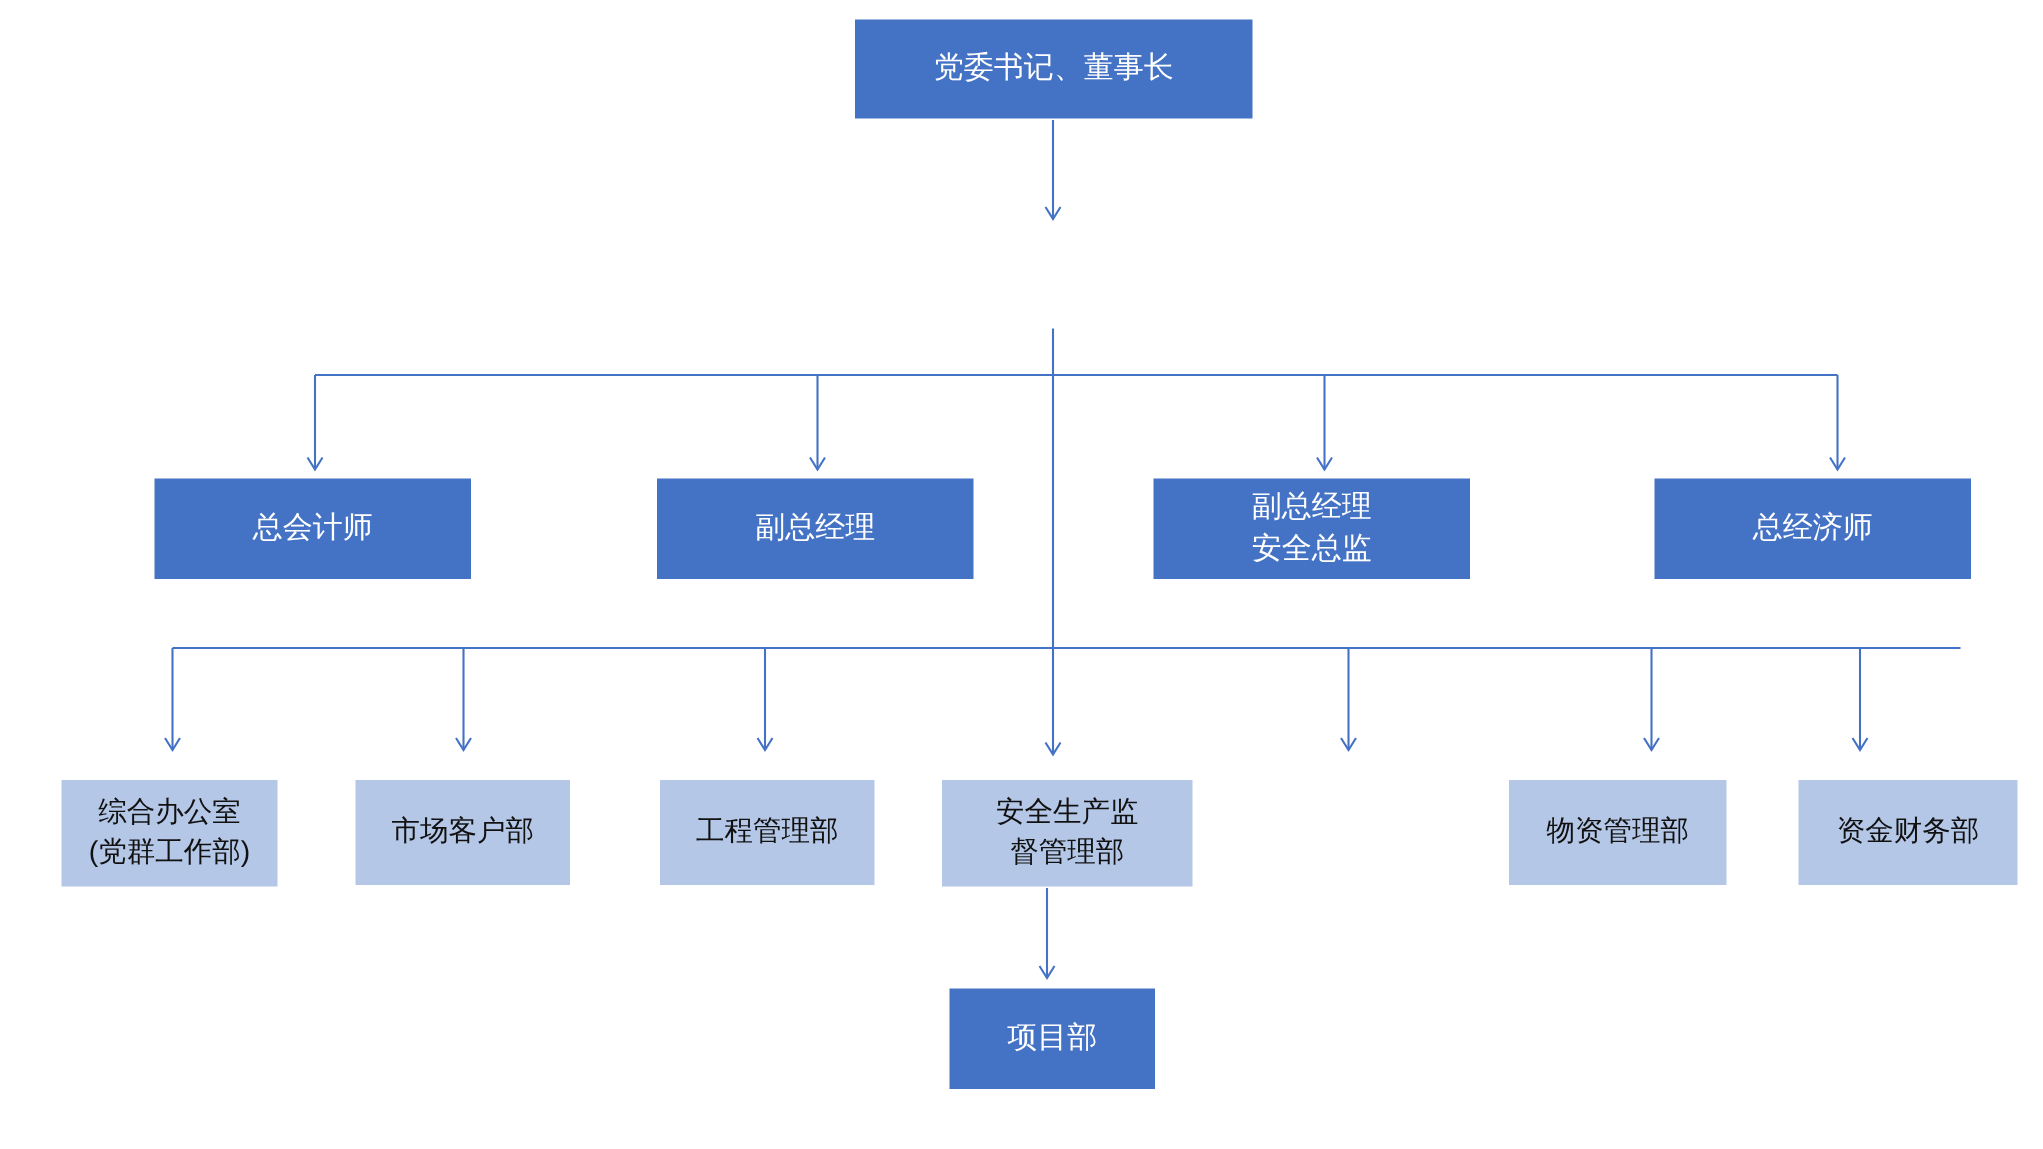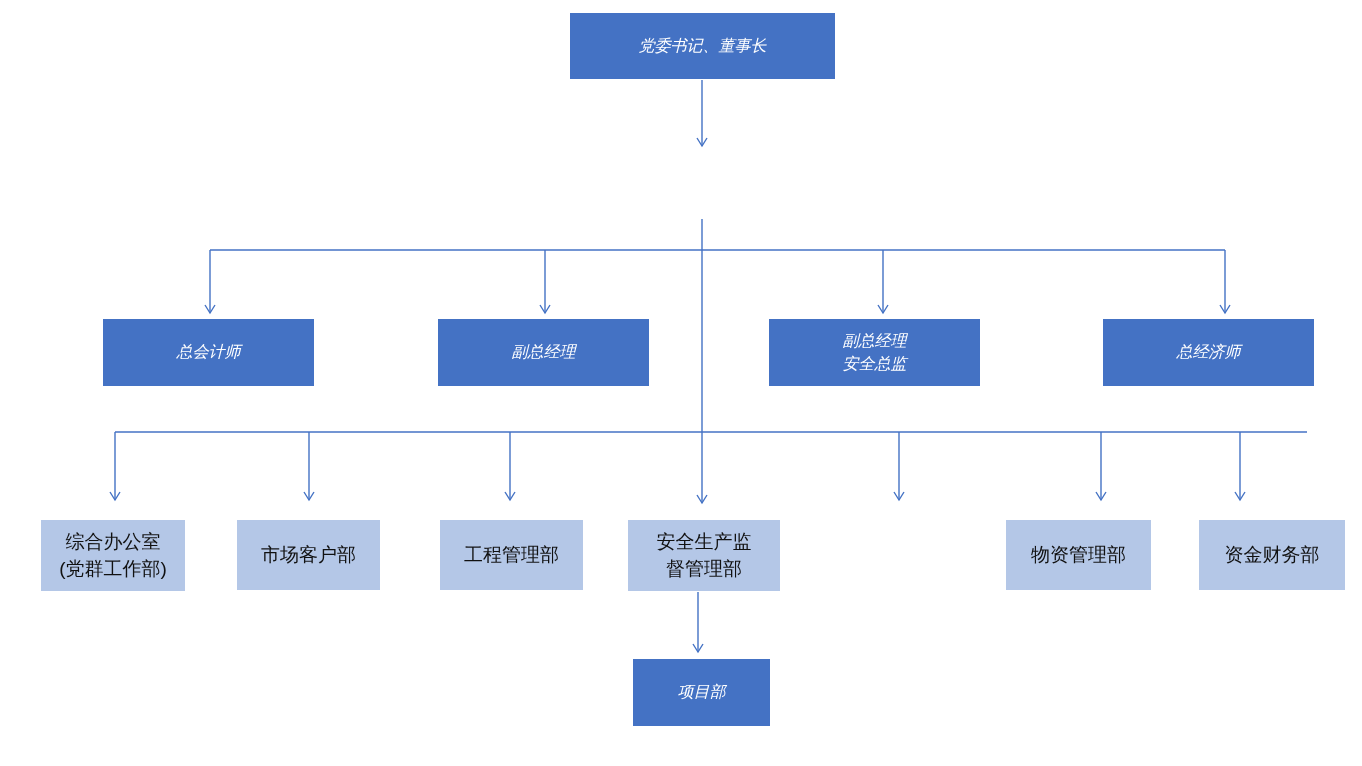--- a/index.html
+++ b/index.html
@@ -22,41 +22,40 @@
     position:absolute;z-index:2;
     display:flex;align-items:center;justify-content:center;
     text-align:center;
     white-space:pre-line;
     box-sizing:border-box;
     line-height:1.38;
   }
   .node--primary{
     background:var(--primary-box);
     color:var(--primary-text);
-    font-size:16px;
-    font-style:italic;
+    font-size:20px;
   }
   .node--secondary{
     background:var(--secondary-box);
     color:var(--secondary-text);
     font-size:19px;
   }
   
   .pos-chairman        {left:570px;top:13px; width:265px;height:66px;}
   .pos-general-manager {left:570px;top:150px;width:265px;height:69px;}
   
   .pos-chief-accountant{left:103px; top:319px;width:211px;height:67px;}
   .pos-deputy-gm       {left:438px; top:319px;width:211px;height:67px;}
   .pos-deputy-gm-safety{left:769px; top:319px;width:211px;height:67px;}
   .pos-chief-economist {left:1103px;top:319px;width:211px;height:67px;}
   
   .pos-general-office    {left:41px;  top:520px;width:144px;height:71px;}
   .pos-market-customer   {left:237px; top:520px;width:143px;height:70px;}
   .pos-engineering-mgmt  {left:428px; top:520px;width:143px;height:70px;margin-left:12px;}
-  .pos-safety-supervision{left:628px; top:520px;width:152px;height:71px;}
+  .pos-safety-supervision{left:628px; top:520px;width:167px;height:71px;}
   .pos-commerce-legal    {left:813px; top:520px;width:144px;height:70px;}
   .pos-materials-mgmt    {left:1006px;top:520px;width:145px;height:70px;}
   .pos-finance           {left:1199px;top:520px;width:146px;height:70px;}
   
   .pos-project-dept    {left:633px;top:659px;width:137px;height:67px;}
 </style>
 </head>
 <body>
 
 <div id="canvas">

